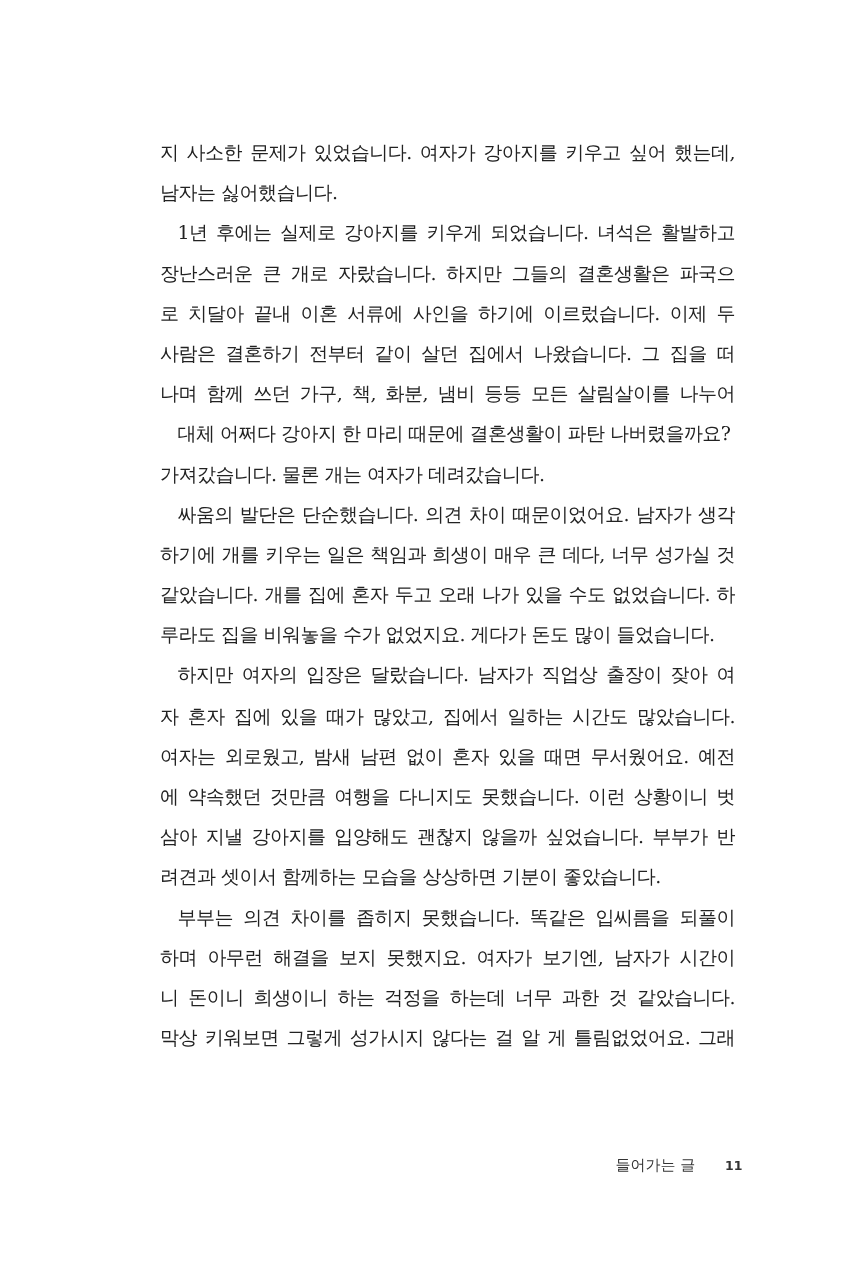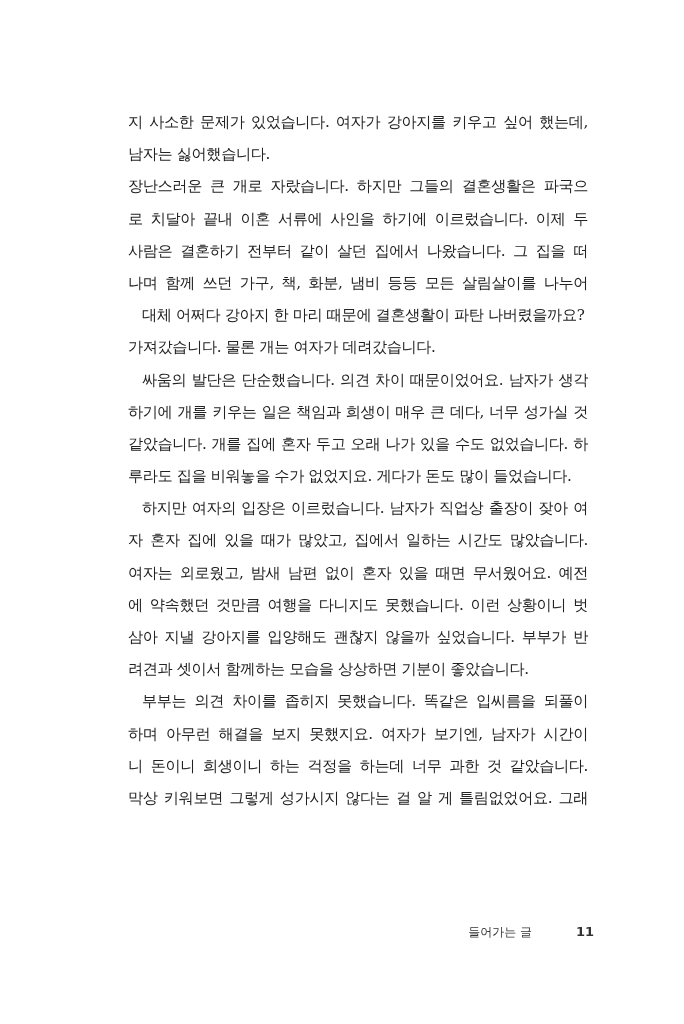--- a/index.html
+++ b/index.html
@@ -50,42 +50,42 @@
       font-family: "DejaVu Sans", "Liberation Sans", sans-serif;
       font-size: 12px;
       color: #333333;
       white-space: nowrap;
     }
     .footer .section {
       margin-right: 20px;
     }
     .footer .page-num {
       font-weight: bold;
-      font-size: 13px;
-      margin-left: 20px;
+      font-size: 10px;
     }
   </style>
 </head>
 <body>
 
 <div class="page">
   <div class="body-text" id="body-text">
       <span class="line">지 사소한 문제가 있었습니다. 여자가 강아지를 키우고 싶어 했는데,</span>
       <span class="line last">남자는 싫어했습니다.</span>
+      <span class="line indent">1년 후에는 실제로 강아지를 키우게 되었습니다. 녀석은 활발하고</span>
       <span class="line">장난스러운 큰 개로 자랐습니다. 하지만 그들의 결혼생활은 파국으</span>
       <span class="line">로 치달아 끝내 이혼 서류에 사인을 하기에 이르렀습니다. 이제 두</span>
       <span class="line">사람은 결혼하기 전부터 같이 살던 집에서 나왔습니다. 그 집을 떠</span>
       <span class="line">나며 함께 쓰던 가구, 책, 화분, 냄비 등등 모든 살림살이를 나누어</span>
       <span class="line indent last">대체 어쩌다 강아지 한 마리 때문에 결혼생활이 파탄 나버렸을까요?</span>
       <span class="line last">가져갔습니다. 물론 개는 여자가 데려갔습니다.</span>
       <span class="line indent">싸움의 발단은 단순했습니다. 의견 차이 때문이었어요. 남자가 생각</span>
       <span class="line">하기에 개를 키우는 일은 책임과 희생이 매우 큰 데다, 너무 성가실 것</span>
       <span class="line">같았습니다. 개를 집에 혼자 두고 오래 나가 있을 수도 없었습니다. 하</span>
       <span class="line last">루라도 집을 비워놓을 수가 없었지요. 게다가 돈도 많이 들었습니다.</span>
-      <span class="line indent">하지만 여자의 입장은 이르렀습니다. 남자가 직업상 출장이 잦아 여</span>
+      <span class="line indent">하지만 여자의 입장은 달랐습니다. 남자가 직업상 출장이 잦아 여</span>
       <span class="line">자 혼자 집에 있을 때가 많았고, 집에서 일하는 시간도 많았습니다.</span>
       <span class="line">여자는 외로웠고, 밤새 남편 없이 혼자 있을 때면 무서웠어요. 예전</span>
       <span class="line">에 약속했던 것만큼 여행을 다니지도 못했습니다. 이런 상황이니 벗</span>
       <span class="line">삼아 지낼 강아지를 입양해도 괜찮지 않을까 싶었습니다. 부부가 반</span>
       <span class="line last">려견과 셋이서 함께하는 모습을 상상하면 기분이 좋았습니다.</span>
       <span class="line indent">부부는 의견 차이를 좁히지 못했습니다. 똑같은 입씨름을 되풀이</span>
       <span class="line">하며 아무런 해결을 보지 못했지요. 여자가 보기엔, 남자가 시간이</span>
       <span class="line">니 돈이니 희생이니 하는 걱정을 하는데 너무 과한 것 같았습니다.</span>
       <span class="line">막상 키워보면 그렇게 성가시지 않다는 걸 알 게 틀림없었어요. 그래</span>
     </div>

